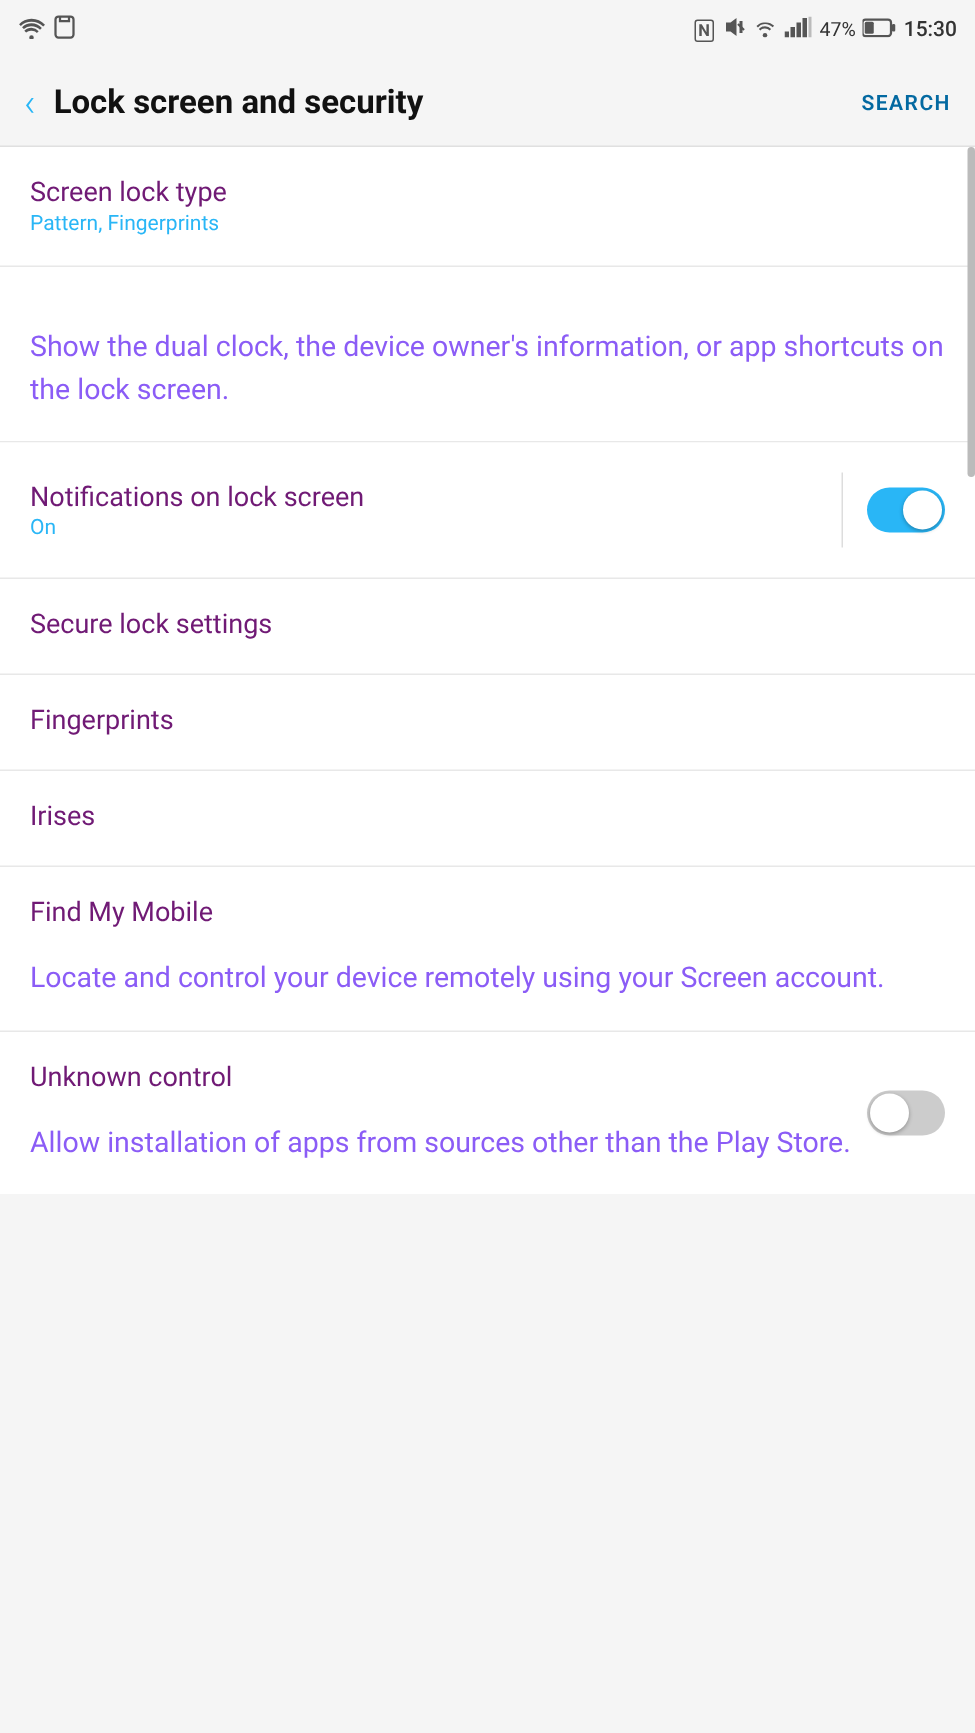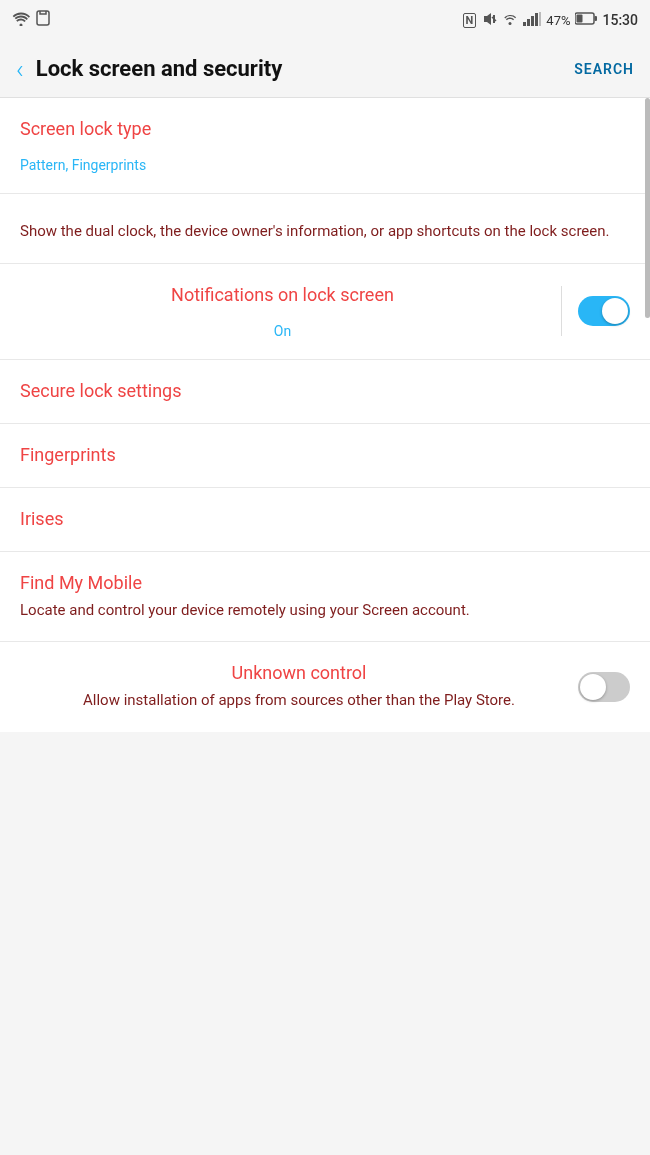--- a/index.html
+++ b/index.html
@@ -98,44 +98,43 @@
       padding: 20px 20px;
       border-bottom: 1px solid #e8e8e8;
       cursor: pointer;
     }
     .settings-item:last-child {
       border-bottom: none;
     }
     .settings-item-title {
       font-size: 18px;
       font-weight: 400;
-      color: #ef4444;
+      color: #701a75;
       margin-bottom: 2px;
     }
     .settings-item-subtitle {
       font-size: 14px;
       color: #29b6f6;
-      margin-top: 18px;
+      margin-top: 2px;
     }
     .settings-item-desc {
-      font-size: 15px;
-      color: #7f1d1d;
-      margin-top: 6px;
+      font-size: 19px;
+      color: #8b5cf6;
+      margin-top: 19px;
       line-height: 1.5;
     }
 
     
     .settings-item-row {
       display: flex;
       align-items: center;
       justify-content: space-between;
     }
     .settings-item-left {
       flex: 1;
-      text-align: center;
     }
     .settings-item-divider {
       width: 1px;
       height: 50px;
       background: #ddd;
       margin: 0 16px;
     }
 
     
     .toggle-switch {

